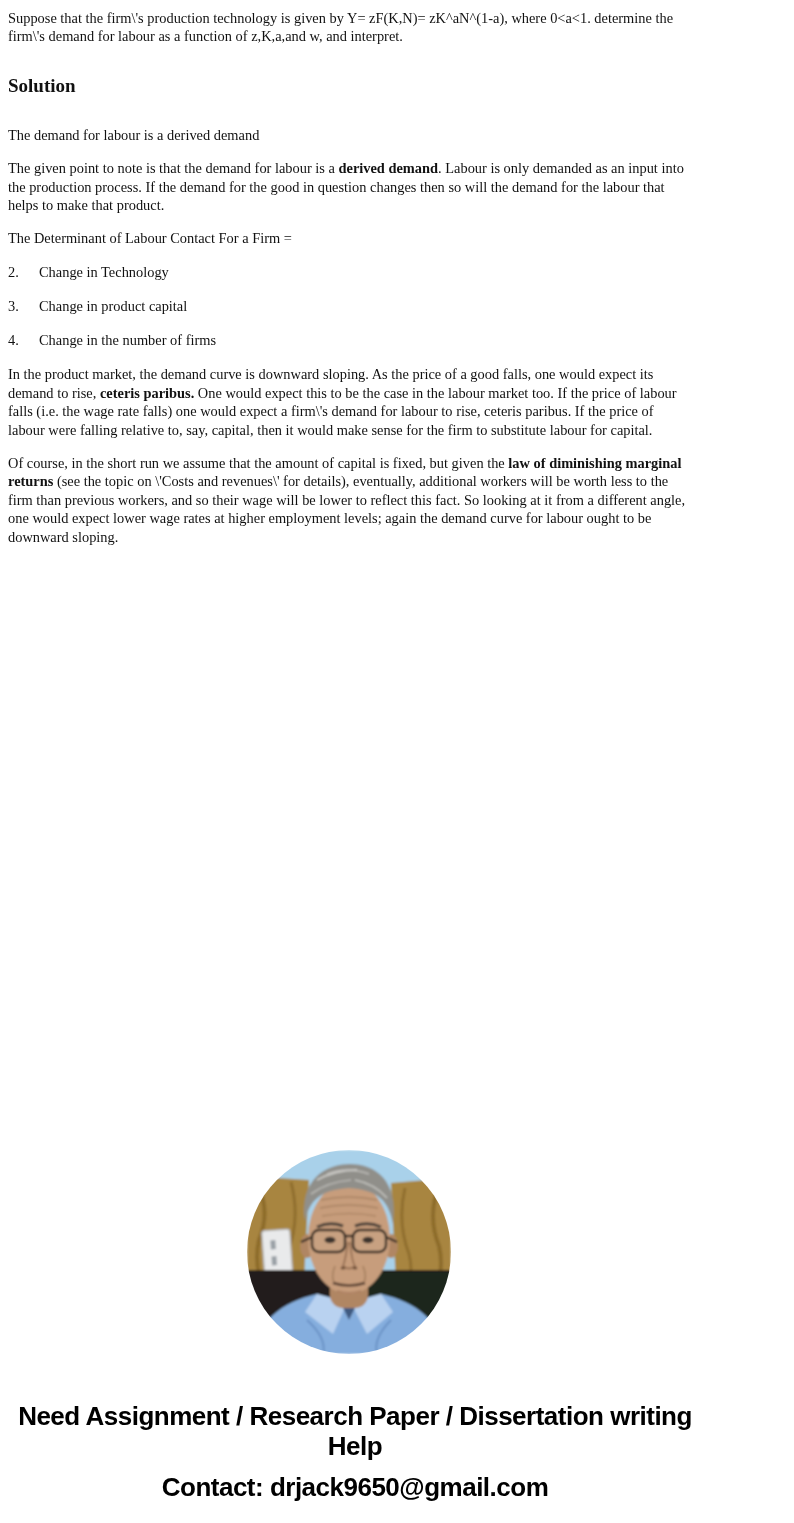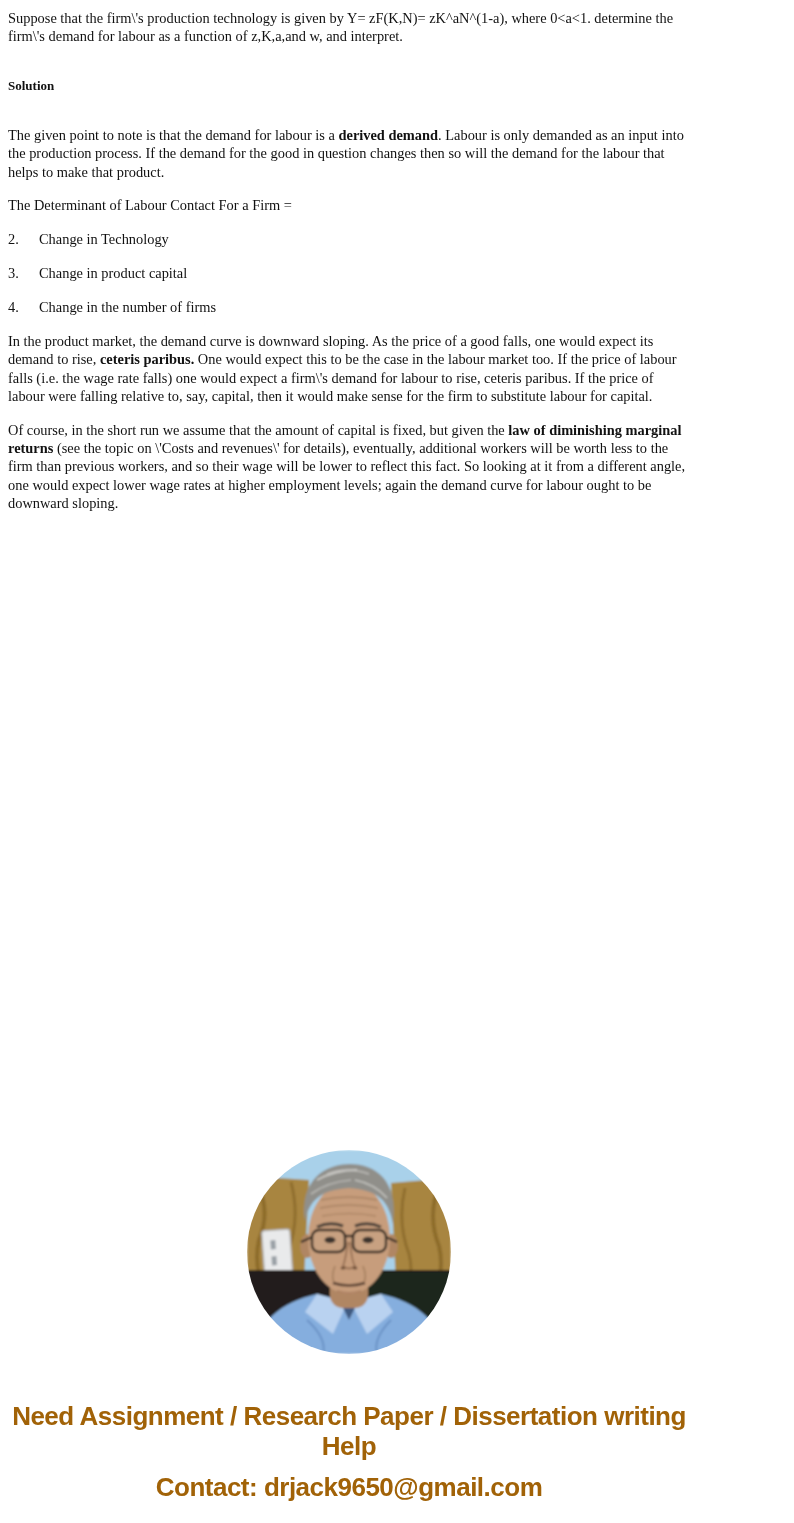--- a/index.html
+++ b/index.html
@@ -16,21 +16,21 @@
   .doc {
     padding: 9px 7px 0 8px;
   }
   .doc p {
     font-size: 14.4px;
     line-height: 18.4px;
     margin: 15px 0;
   }
   .doc p.first { margin-top: 0; }
   .doc h2 {
-    font-size: 13px;
+    font-size: 19px;
     line-height: 20px;
     margin: 30px 0;
     font-weight: bold;
   }
   .list-row {
     display: flex;
     font-size: 14.4px;
     line-height: 18.4px;
     margin: 15.6px 0;
   }
@@ -44,42 +44,43 @@
     left: 50%;
     transform: translateX(-50%);
     width: 204px;
     height: 204px;
     border-radius: 50%;
     overflow: hidden;
   }
   .footer {
     position: absolute;
     top: 1401px;
-    left: 0;
+    left: 6px;
     width: 100%;
     text-align: center;
     font-family: "Liberation Sans", sans-serif;
     font-weight: bold;
     font-size: 26px;
     line-height: 30px;
     letter-spacing: -0.5px;
-    color: #a16207;
+    color: #000000;
   }
   .footer .contact { margin-top: 11px; }
 </style>
 </head>
 <body>
 
 <div class="page">
 
   <div class="doc">
     <p class="first">Suppose that the firm\'s production technology is given by Y= zF(K,N)= zK^aN^(1-a), where 0&lt;a&lt;1. determine the firm\'s demand for labour as a function of z,K,a,and w, and interpret.</p>
 
     <h2>Solution</h2>
 
+    <p>The demand for labour is a derived demand</p>
 
     <p><span>The given point to note is that the demand for labour is a </span><b>derived demand</b><span>. Labour is only demanded as an input into the production process. If the demand for the good in question changes then so will the demand for the labour that helps to make that product.</span></p>
 
     <p>The Determinant of Labour Contact For a Firm =</p>
 
     <div class="list-row">
       <span class="list-num">2.</span>
       <span>Change in Technology</span>
     </div>
     <div class="list-row">

